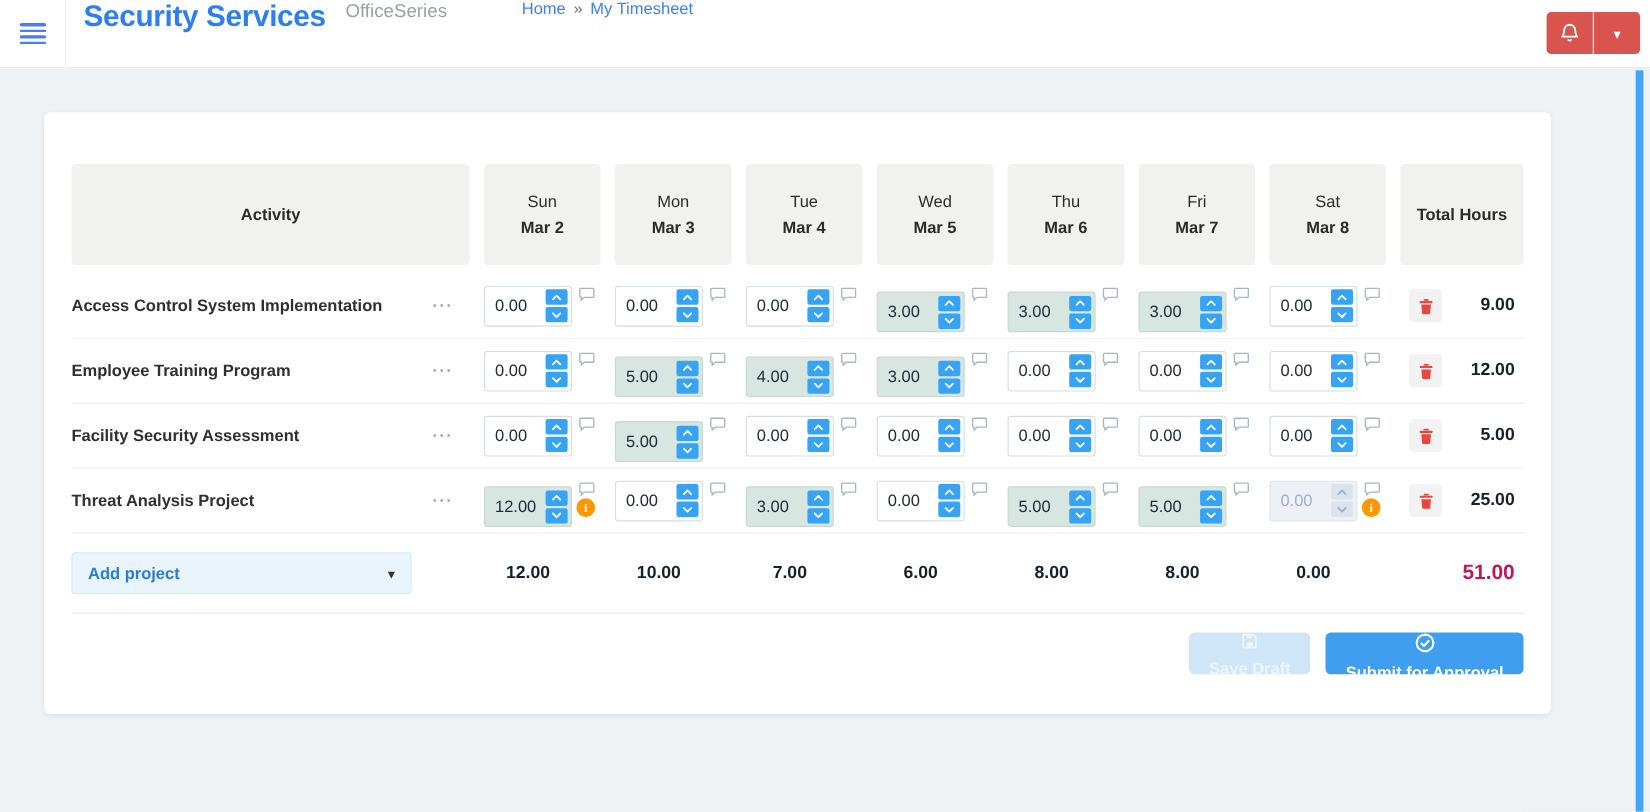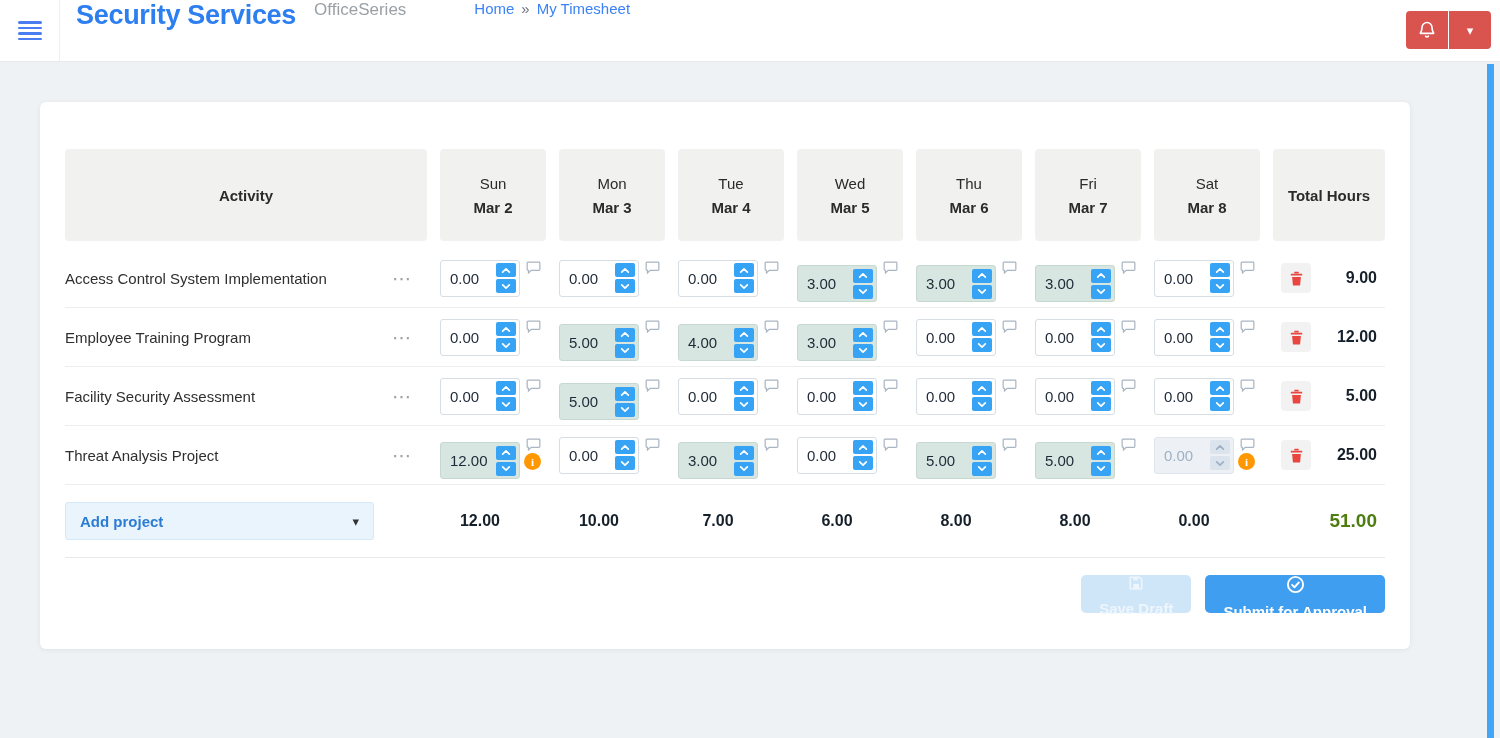--- a/index.html
+++ b/index.html
@@ -57,21 +57,21 @@
     font-size: 15px; color: #2b2b2b; text-align: center;
   }
   .th.bold { font-weight: 700; }
   .day-name { font-weight: 500; margin-bottom: 7px; }
   .day-date { font-weight: 700; }
 
   
   #rows { margin-top: 8px; }
   .trow { height: 59px; border-bottom: 1px solid #ededed; }
   .acell { display: flex; align-items: center; justify-content: space-between; padding-right: 14px; height: 100%; }
-  .aname { font-size: 15px; color: #2f2f2f; }
+  .aname { font-size: 15px; color: #2f2f2f; font-weight: bold; }
   .dots { color: #9aa0a6; font-size: 19px; letter-spacing: 2px; cursor: pointer; line-height: 1; }
 
   .cell { display: flex; align-items: center; gap: 6px; }
   .numbox {
     display: flex; align-items: center; border: 1px solid #d6dde4; background: #fff;
     border-radius: 3px; padding: 3px; height: 37px; width: 80px; flex: none;
   }
   .numval { flex: 1; padding-left: 6px; font-size: 15px; color: #1f2937; }
   .spins { display: flex; flex-direction: column; gap: 2px; }
   .spin {
@@ -103,21 +103,21 @@
   
   .tfoot { margin-top: 14px; height: 44px; }
   .add-project {
     width: 309px; height: 38px; background: #e9f4fc; border: 1px solid #d4e8f7; border-radius: 3px;
     display: flex; align-items: center; justify-content: space-between; padding: 0 14px;
     cursor: pointer; justify-self: start;
   }
   .add-project .lbl { color: #2d7cd4; font-weight: 700; font-size: 15px; }
   .add-project .caret { color: #333; font-size: 13px; }
   .ftot { text-align: center; padding-right: 26px; font-weight: 700; font-size: 16px; color: #16202b; }
-  .grand { text-align: right; padding-right: 8px; font-size: 19px; font-weight: 800; color: #4d7c0f; }
+  .grand { text-align: right; padding-right: 8px; font-size: 19px; font-weight: 800; color: #be185d; }
 
   .divider { border-top: 1px solid #e9e9e9; margin-top: 14px; }
   .actions { display: flex; justify-content: flex-end; gap: 14px; margin-top: 17px; }
   .btn {
     height: 38px; border: none; border-radius: 5px; font-size: 15px; font-weight: 700;
     display: flex; align-items: center; gap: 9px; padding: 0 18px;
     font-family: "Liberation Sans", sans-serif; cursor: pointer; flex-direction: column;
   }
   .btn.save { background: #cfe6f8; color: #eef6fd; cursor: default; }
   .btn.submit { background: #3f9ef0; color: #fff; }

